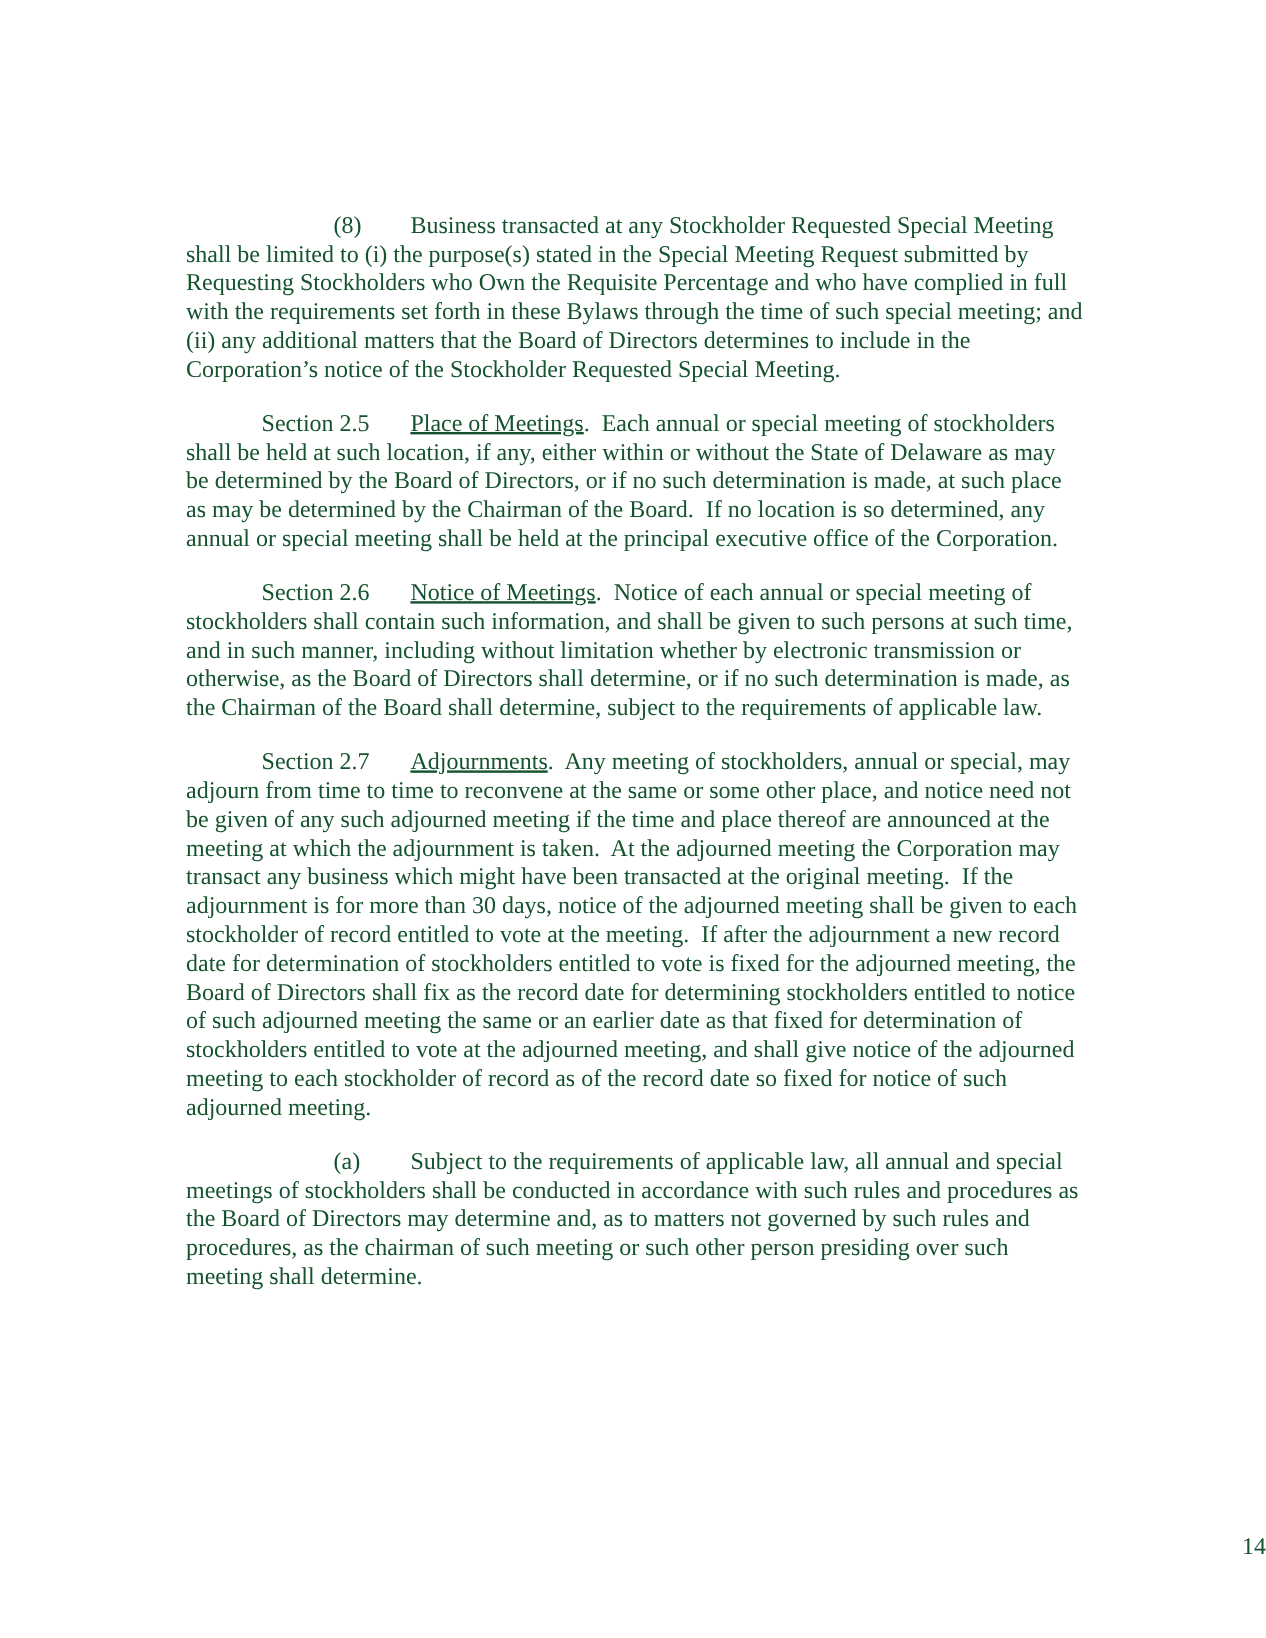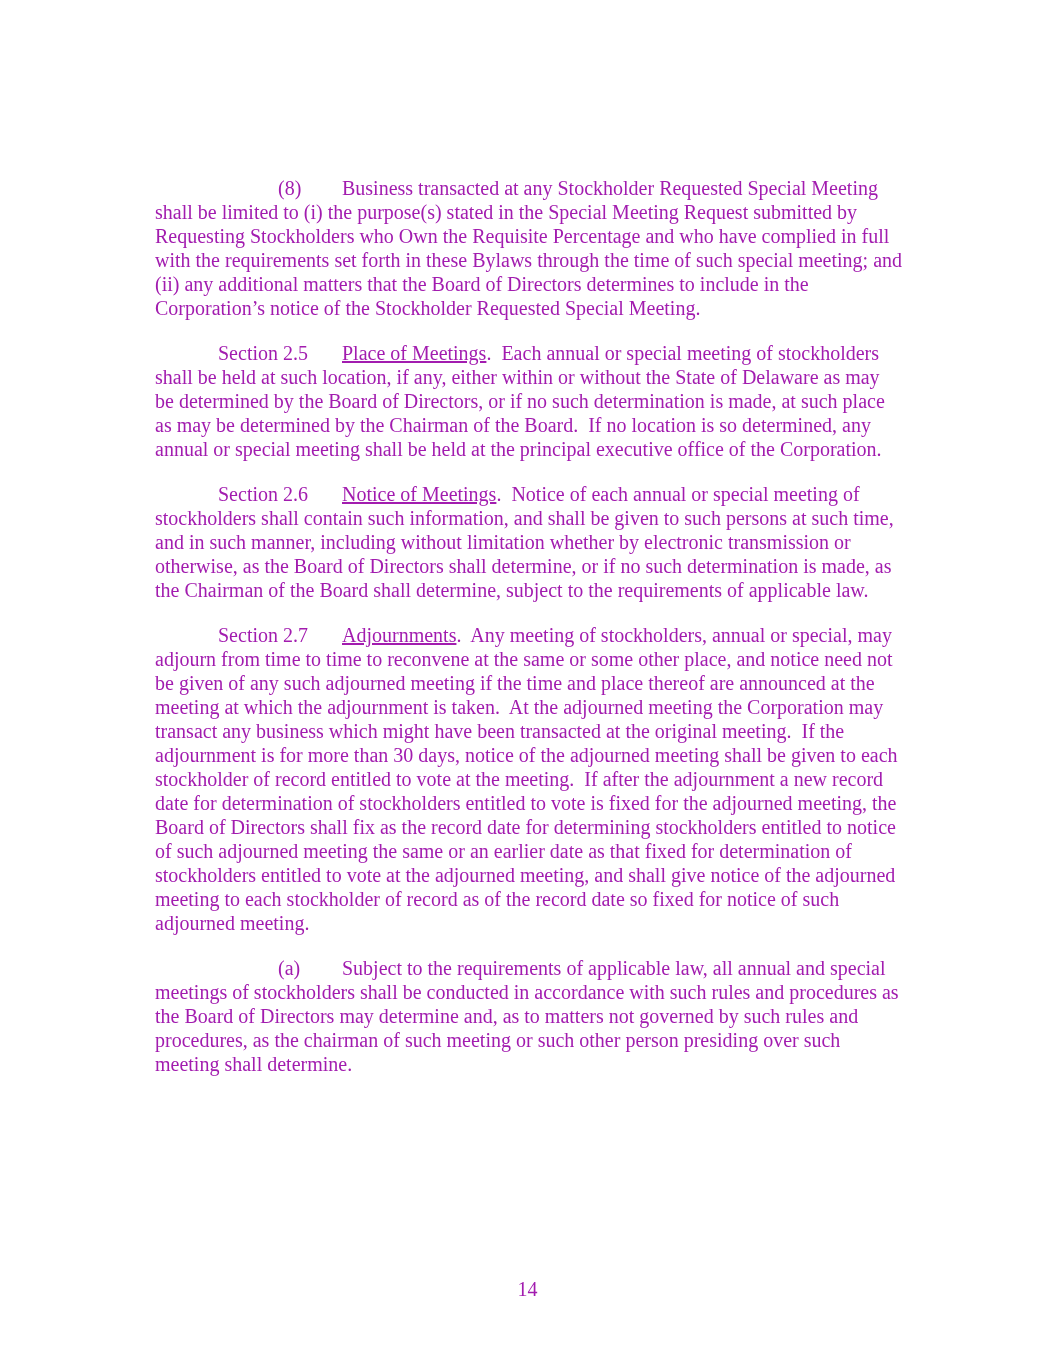--- a/index.html
+++ b/index.html
@@ -1,21 +1,21 @@
 <!DOCTYPE html>
 <html><head>
 <meta charset="utf-8">
 <style>
   html, body { margin: 0; padding: 0; background: #ffffff; }
   .page {
     position: relative;
     width: 1055px;
     height: 1365px;
     background: #ffffff;
-    color: #a21caf;
+    color: #14532d;
     font-family: "Liberation Serif", serif;
     font-size: 20px;
     line-height: 24px;
     overflow: hidden;
   }
   .content {
     position: absolute;
     left: 155px;
     top: 176px;
     width: 748px;
@@ -34,21 +34,21 @@
     vertical-align: baseline;
   }
   .lbl.num { width: 64px; }
   .lbl.sec { width: 124px; }
   .heading { text-decoration: underline; }
   .footer {
     position: absolute;
     top: 1277px;
     left: 0;
     width: 100%;
-    text-align: center;
+    text-align: right;
   }
 </style>
 </head>
 <body>
 
 <div class="page">
   <div class="content">
 
     <p class="para indent-num"><span class="lbl num">(8)</span><span>Business transacted at any Stockholder Requested Special Meeting shall be limited to (i) the purpose(s) stated in the Special Meeting Request submitted by Requesting Stockholders who Own the Requisite Percentage and who have complied in full with the requirements set forth in these Bylaws through the time of such special meeting; and (ii) any additional matters that the Board of Directors determines to include in the Corporation’s notice of the Stockholder Requested Special Meeting.</span></p>
 

